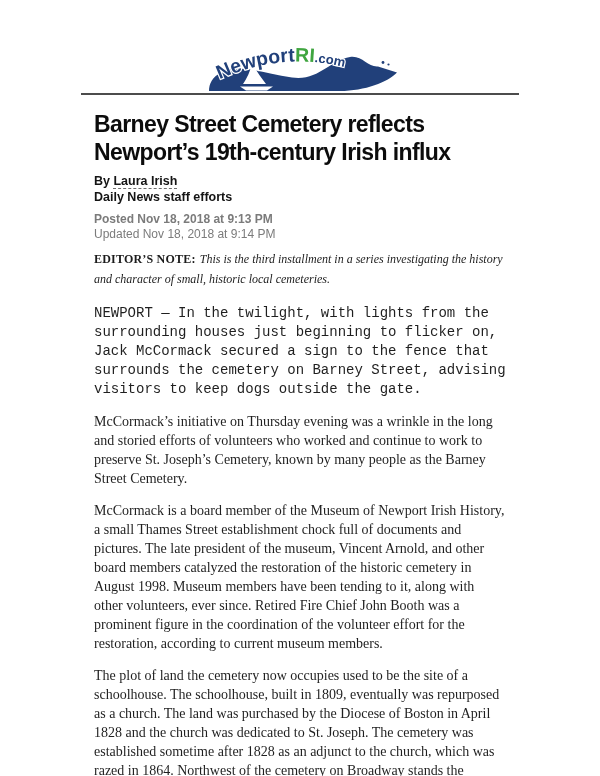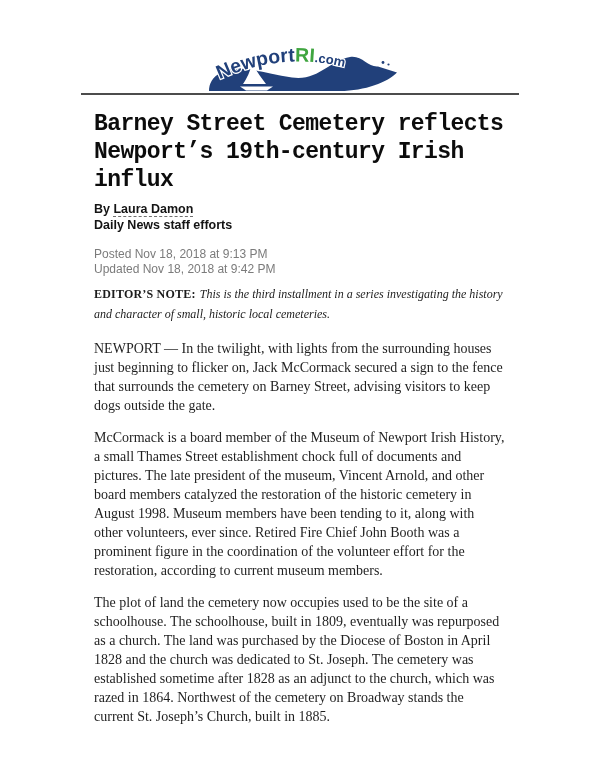--- a/index.html
+++ b/index.html
@@ -40,21 +40,21 @@
     background: #4c4c4c;
     margin: 1px auto 0 auto;
   }
   .content {
     width: 412px;
     margin: 15px auto 0 auto;
     color: #1f1f1f;
     text-align: left;
   }
   h1.headline {
-    font-family: Liberation Mono, monospace;
+    font-family: Liberation Sans, sans-serif;
     font-weight: bold;
     font-size: 23px;
     line-height: 1.22;
     letter-spacing: -0.6px;
     color: #0c0c0c;
     margin: 0 0 7px 0;
   }
   .byline-row, .author-title {
     font-family: "Liberation Sans", sans-serif;
     font-weight: bold;
@@ -67,41 +67,41 @@
     text-decoration: none;
     border-bottom: 1px dashed #6f6f6f;
     cursor: pointer;
   }
   .timestamp {
     font-family: "Liberation Sans", sans-serif;
     font-size: 12px;
     line-height: 14.5px;
     color: #7b7b7b;
   }
-  .timestamp-first { margin-top: 14px; }
+  .timestamp-first { margin-top: 7px; font-weight: bold; }
   .editors-note {
     font-size: 12px;
     line-height: 19.5px;
     margin: 9px 0 0 0;
     color: #1c1c1c;
   }
   .editors-note .note-label {
     font-style: normal;
     font-weight: bold;
     letter-spacing: 0.2px;
     margin-right: 0.35em;
   }
   .editors-note .note-text { font-style: italic; }
   p.body-para {
     font-size: 14px;
     line-height: 19px;
     margin: 13px 0 0 0;
     color: #1f1f1f;
   }
-  p.body-para-first { margin-top: 15px; }
+  p.body-para-first { margin-top: 15px; font-family: Liberation Mono, monospace; }
 </style>
 </head>
 <body>
 
 <div class="page">
 
   <header class="masthead">
     <svg class="logo" viewBox="0 0 200 50" xmlns="http://www.w3.org/2000/svg" aria-hidden="true">
 
       <path d="M9,49 C9,42 12,35 22,30 C38,22 60,30 92,35.5 C118,39.5 130,18 150,15
@@ -120,31 +120,32 @@
         </textPath>
       </text>
     </svg>
     <div class="divider"></div>
   </header>
 
   <main class="content">
 
     <h1 class="headline">Barney Street Cemetery reflects Newport’s 19th-century Irish influx</h1>
 
-    <div class="byline-row"><span>By </span><a class="author-link">Laura Damon</a></div>
+    <div class="byline-row"><span>By </span><a class="author-link">Laura Irish</a></div>
 
     <div class="author-title">Daily News staff efforts</div>
 
     <div class="timestamp timestamp-first">Posted Nov 18, 2018 at 9:13 PM</div>
 
-    <div class="timestamp">Updated Nov 18, 2018 at 9:42 PM</div>
+    <div class="timestamp">Updated Nov 18, 2018 at 9:14 PM</div>
 
     <p class="editors-note"><span class="note-label">EDITOR’S NOTE:</span><span class="note-text">This is the third installment in a series investigating the history and character of small, historic local cemeteries.</span></p>
 
     <p class="body-para body-para-first">NEWPORT — In the twilight, with lights from the surrounding houses just beginning to flicker on, Jack McCormack secured a sign to the fence that surrounds the cemetery on Barney Street, advising visitors to keep dogs outside the gate.</p>
 
+    <p class="body-para">McCormack’s initiative on Thursday evening was a wrinkle in the long and storied efforts of volunteers who worked and continue to work to preserve St. Joseph’s Cemetery, known by many people as the Barney Street Cemetery.</p>
 
     <p class="body-para">McCormack is a board member of the Museum of Newport Irish History, a small Thames Street establishment chock full of documents and pictures. The late president of the museum, Vincent Arnold, and other board members catalyzed the restoration of the historic cemetery in August 1998. Museum members have been tending to it, along with other volunteers, ever since. Retired Fire Chief John Booth was a prominent figure in the coordination of the volunteer effort for the restoration, according to current museum members.</p>
 
     <p class="body-para">The plot of land the cemetery now occupies used to be the site of a schoolhouse. The schoolhouse, built in 1809, eventually was repurposed as a church. The land was purchased by the Diocese of Boston in April 1828 and the church was dedicated to St. Joseph. The cemetery was established sometime after 1828 as an adjunct to the church, which was razed in 1864. Northwest of the cemetery on Broadway stands the current St. Joseph’s Church, built in 1885.</p>
 
   </main>
 </div>
 
 </body></html>

